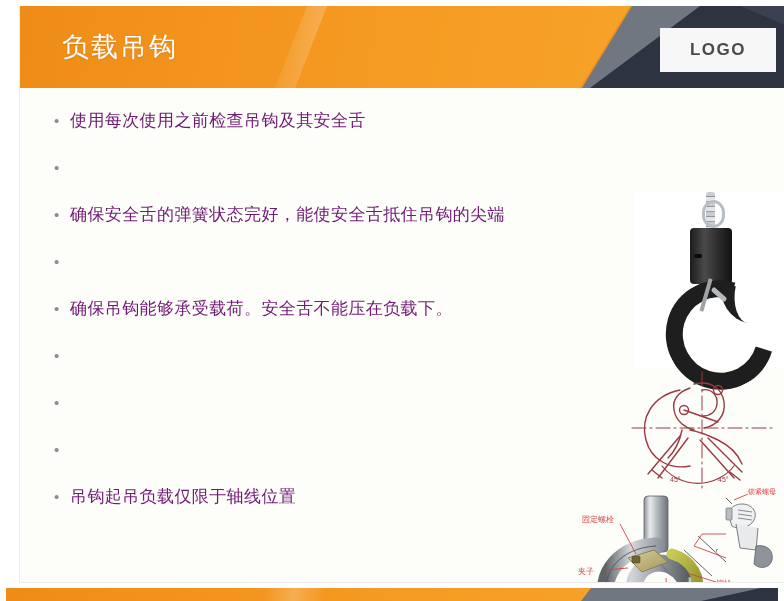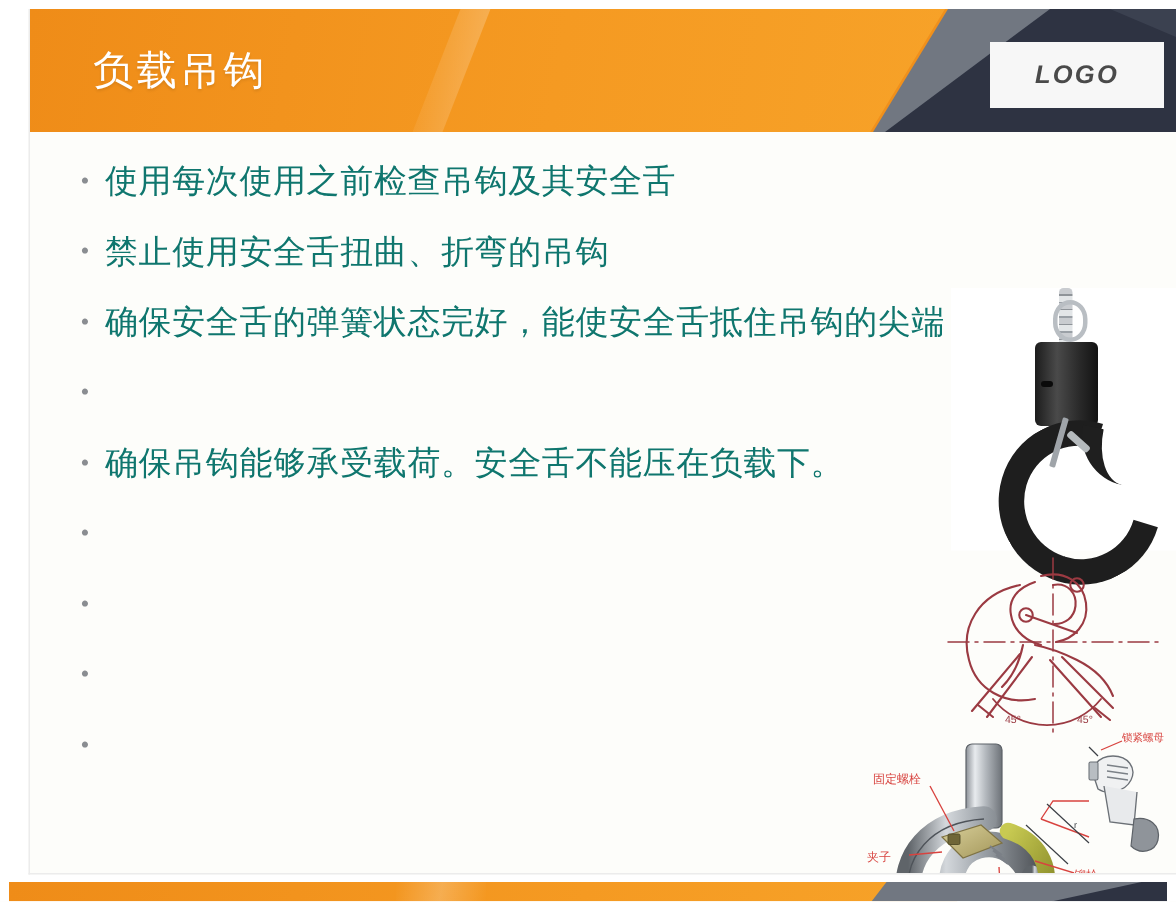--- a/index.html
+++ b/index.html
@@ -57,21 +57,21 @@
     position:absolute;left:42px;top:24px;
     font-size:27px;color:#ffffff;letter-spacing:2px;
     font-weight:400;line-height:34px;
     text-shadow:0 1px 2px rgba(0,0,0,.10);
     white-space:nowrap;
   }
   .logo-box{
     position:absolute;right:16px;top:22px;
     width:116px;height:44px;
     background:#f7f7f7;
-    display:flex;align-items:center;justify-content:center;font-style:italic;
+    display:flex;align-items:center;justify-content:center;
   }
   .logo-text{
     font-size:17px;font-weight:bold;color:#4a4a4a;letter-spacing:1.5px;
   }
 
   
   .body{
     position:absolute;left:0;top:82px;width:772px;height:495px;
     background:#fdfdfa;
   }
@@ -81,21 +81,21 @@
   .bullet{
     display:flex;align-items:flex-start;
     height:47px;
   }
   .bullet-dot{
     width:20px;flex:0 0 20px;
     color:#8a8d91;font-size:15px;line-height:26px;text-align:left;
     padding-left:4px;box-sizing:border-box;
   }
   .bullet-text{
-    font-size:22px;color:#0f766e;line-height:26px;
+    font-size:17px;color:#701a75;line-height:26px;
     letter-spacing:.4px;white-space:nowrap;
   }
 
   
   .hook-photo{
     position:absolute;left:614px;top:104px;width:150px;height:175px;
     background:#ffffff;
   }
   .chain{
     position:absolute;left:72px;top:0;width:9px;height:40px;
@@ -206,21 +206,20 @@
 
       <div class="bullets">
 
         <div class="bullet">
           <span class="bullet-dot">•</span>
           <span class="bullet-text">使用每次使用之前检查吊钩及其安全舌</span>
         </div>
 
         <div class="bullet">
           <span class="bullet-dot">•</span>
-          <span class="bullet-text">禁止使用安全舌扭曲、折弯的吊钩</span>
         </div>
 
         <div class="bullet">
           <span class="bullet-dot">•</span>
           <span class="bullet-text">确保安全舌的弹簧状态完好，能使安全舌抵住吊钩的尖端</span>
         </div>
 
         <div class="bullet">
           <span class="bullet-dot">•</span>
         </div>
@@ -237,20 +236,21 @@
         <div class="bullet">
           <span class="bullet-dot">•</span>
         </div>
 
         <div class="bullet">
           <span class="bullet-dot">•</span>
         </div>
 
         <div class="bullet">
           <span class="bullet-dot">•</span>
+          <span class="bullet-text">吊钩起吊负载仅限于轴线位置</span>
         </div>
 
       </div>
 
       <div class="hook-photo">
         <div class="chain"></div>
         <div class="chain-link"></div>
         <div class="hook-barrel"></div>
         <div class="hook-body">
           <div class="hook-c"></div>

